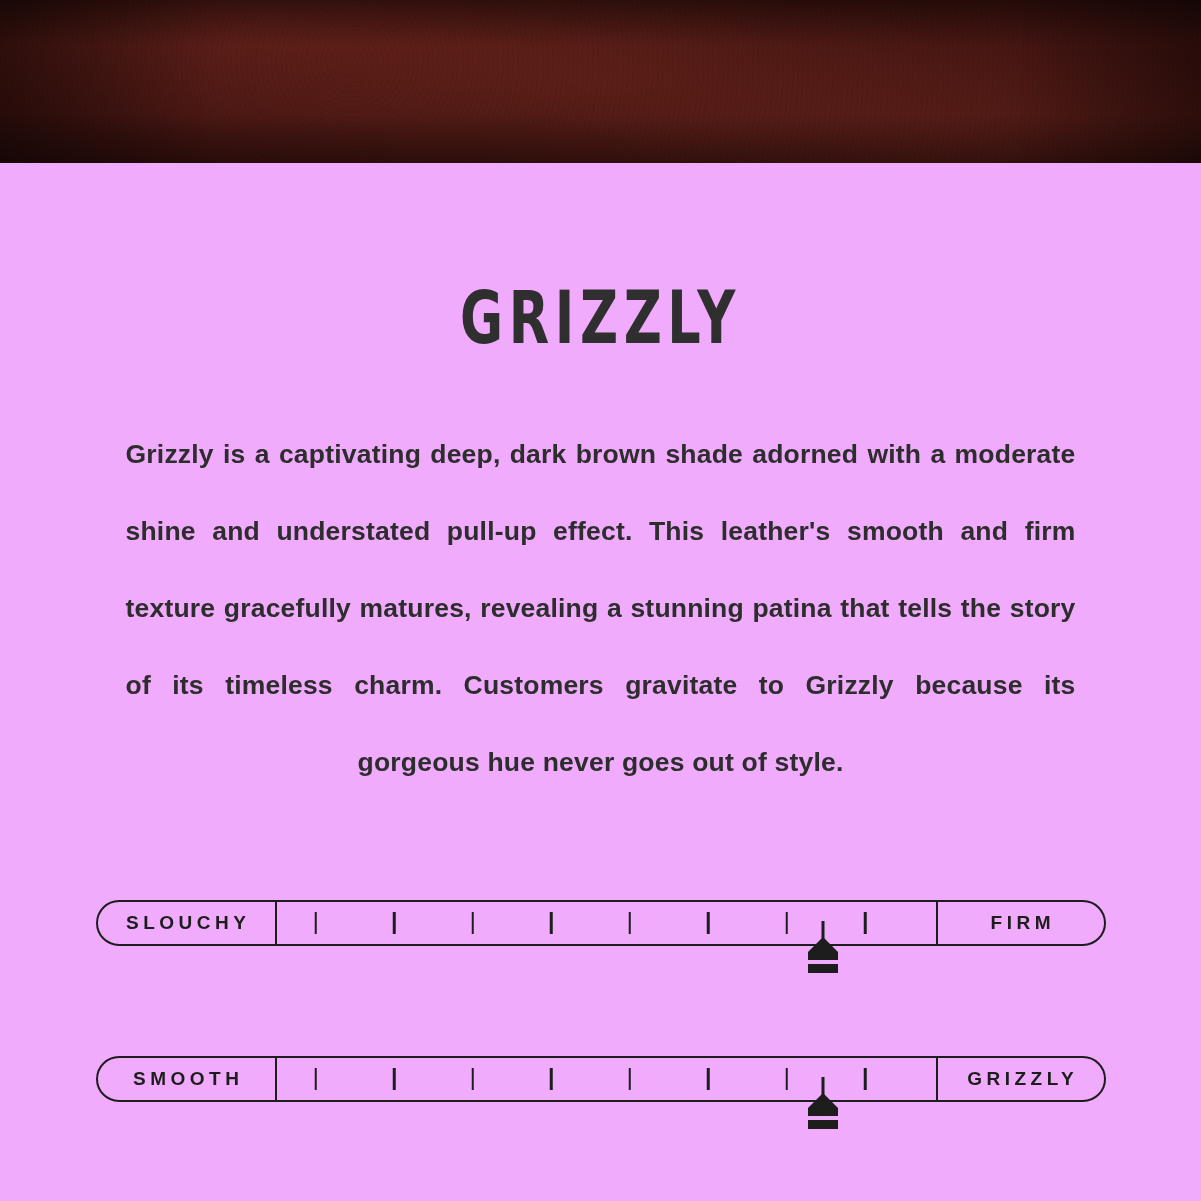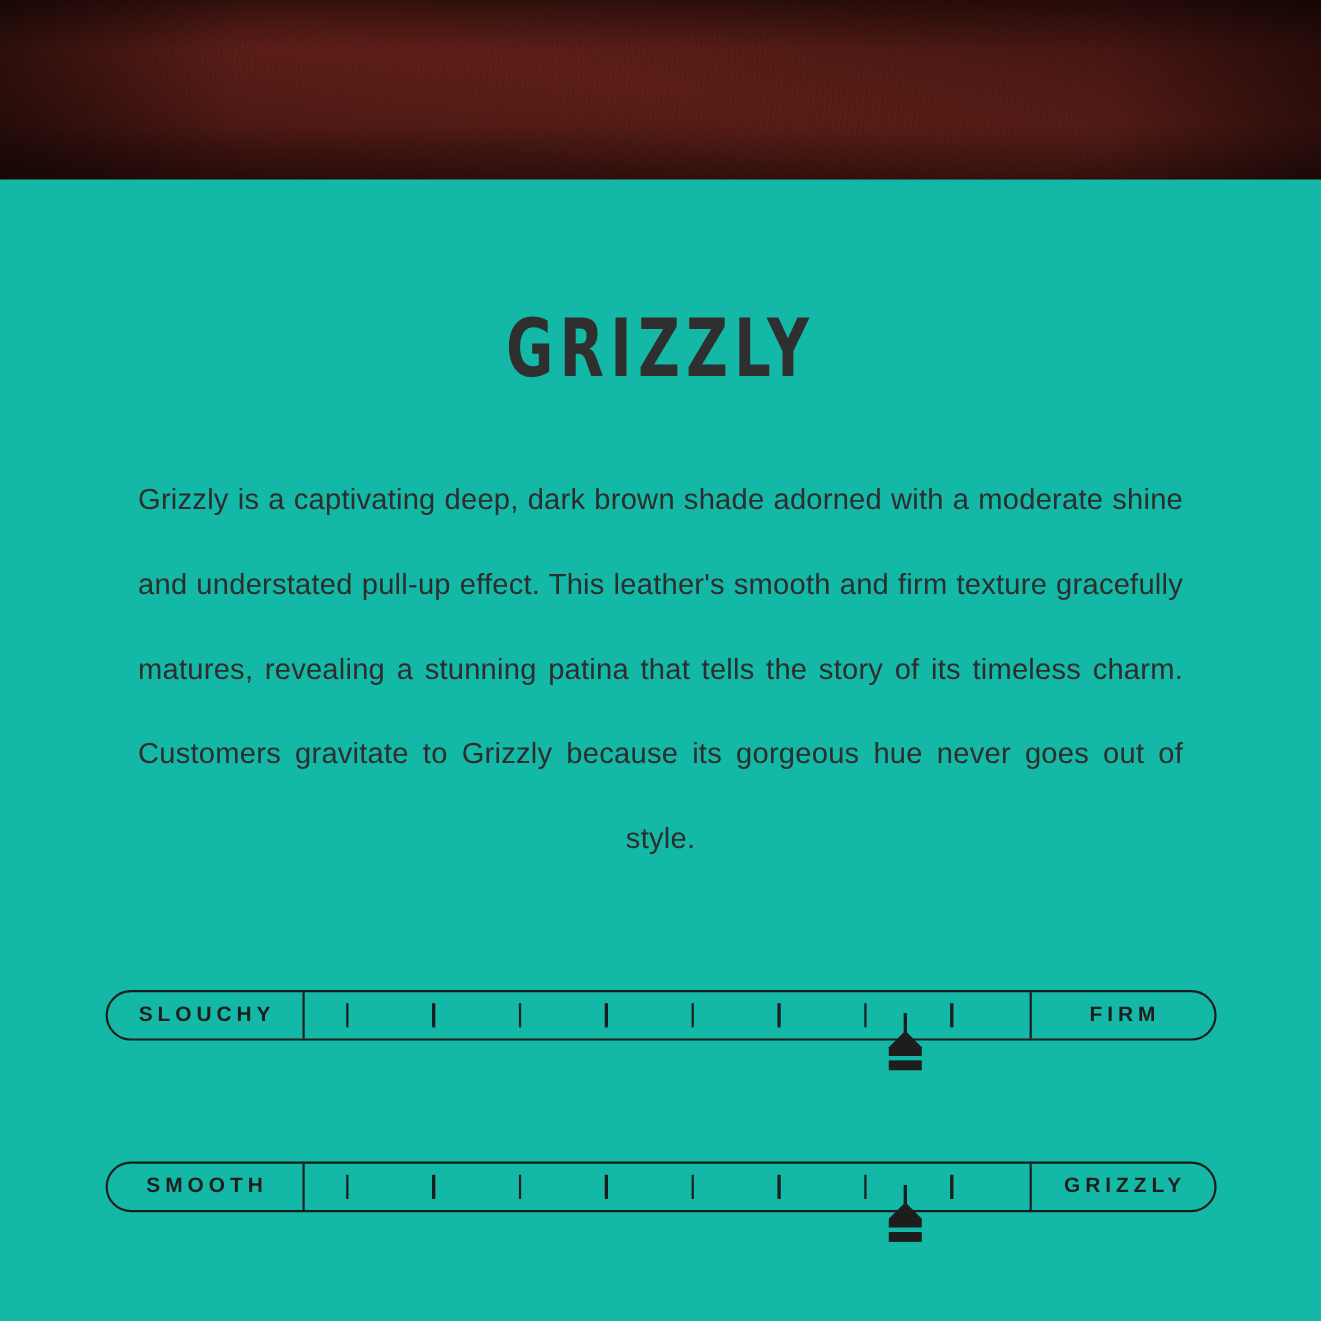--- a/index.html
+++ b/index.html
@@ -11,21 +11,21 @@
     height: 1201px;
     background: #eeeeee;
     font-family: "Liberation Sans", sans-serif;
     overflow: hidden;
   }
 
   #page {
     position: relative;
     width: 1201px;
     height: 1201px;
-    background: #14b8a6;
+    background: #f0abfc;
   }
 
   
   .swatch {
     position: relative;
     width: 1201px;
     height: 163px;
     overflow: hidden;
     background:
       radial-gradient(ellipse 70% 120% at 22% 10%, rgba(120, 40, 30, 0.55) 0%, rgba(60, 18, 14, 0.0) 62%),
@@ -68,21 +68,21 @@
   .desc {
     width: 950px;
     margin: 62px auto 0 auto;
     text-align: justify;
     text-align-last: center;
     font-family: "Liberation Sans", sans-serif;
     font-size: 26.5px;
     line-height: 77px;
     color: #2d2d2d;
     letter-spacing: 0.2px;
-    font-weight: 400;
+    font-weight: 700;
   }
 
   
   .scales {
     position: absolute;
     left: 0;
     top: 900px;
     width: 1201px;
   }
   .scale-row {

